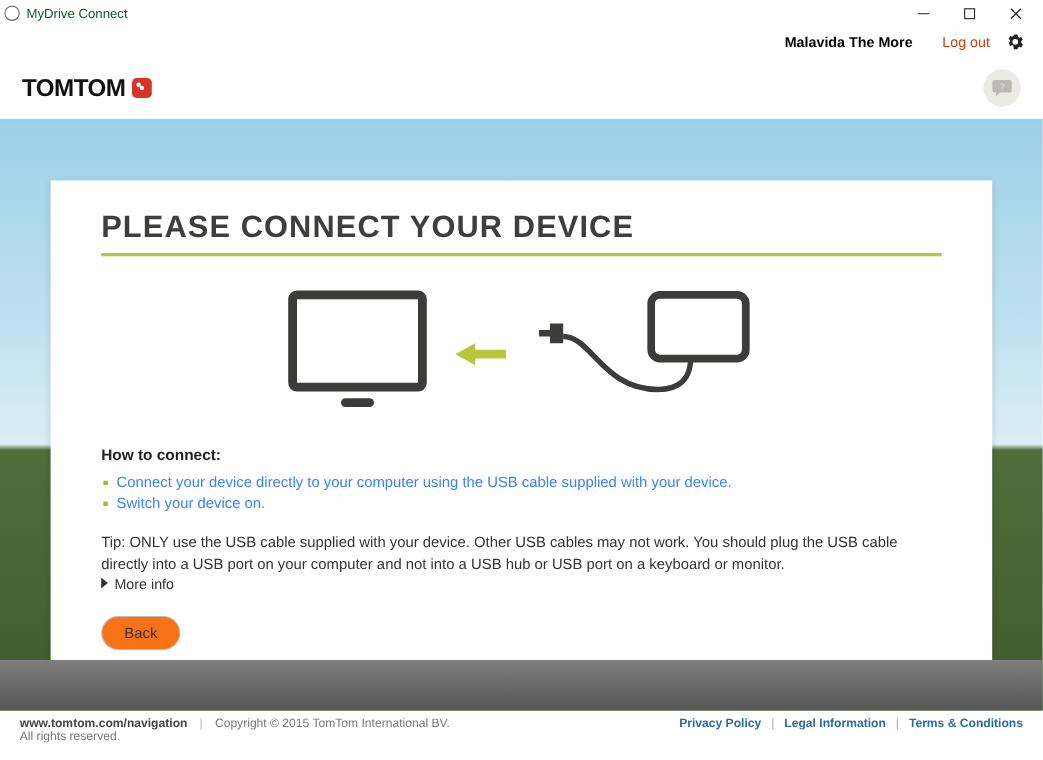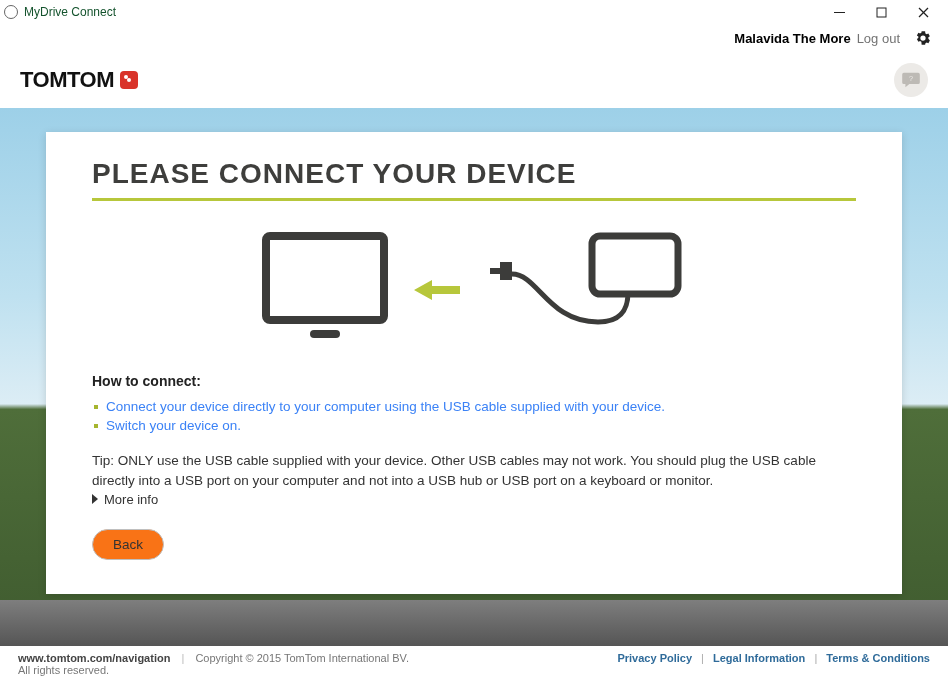--- a/index.html
+++ b/index.html
@@ -6,40 +6,40 @@
 body { font-family: Arial, Helvetica, sans-serif; width: 948px; height: 691px; overflow: hidden; background: #fff; }
 
 .titlebar { height: 24px; display: flex; align-items: center; padding: 0 4px; font-size: 12px; color: #14532d; }
 .titlebar-icon { width: 14px; height: 14px; border: 1px solid #666; border-radius: 50%; margin-right: 6px; display: inline-block; }
 .titlebar-spacer { flex: 1; }
 .winbtn { width: 42px; height: 24px; display: flex; align-items: center; justify-content: center; color: #222; }
 .winbtn svg { width: 11px; height: 11px; }
 
 .userbar { height: 28px; display: flex; align-items: center; justify-content: flex-end; padding: 0 16px 0 16px; font-size: 13px; }
 .userbar .uname { font-weight: bold; margin-right: 6px; }
-.userbar .logout { color: #737373; margin-right: 14px; }
+.userbar .logout { color: #c2410c; margin-right: 14px; margin-left: 21px; }
 .userbar .gear { width: 18px; height: 18px; }
 .gear svg { width: 18px; height: 18px; fill: #222; }
 
 .brandbar { height: 56px; display: flex; align-items: center; padding: 0 20px; }
 .brandbar .logo { font-weight: 900; font-size: 22px; letter-spacing: -0.5px; color: #111; display: flex; align-items: center; }
 .brandbar .logo .mark { width: 18px; height: 18px; border-radius: 4px; background: #d9332a; margin-left: 6px; position: relative; }
 .brandbar .logo .mark::before { content: ''; position: absolute; left: 4px; top: 4px; width: 4px; height: 4px; background: #fff; border-radius: 50%; }
 .brandbar .logo .mark::after { content: ''; position: absolute; left: 7px; top: 7px; width: 4px; height: 4px; background: #fff; border-radius: 50%; }
 .brandbar-spacer { flex: 1; }
 .help-bubble { width: 34px; height: 34px; border-radius: 50%; background: #eceae7; display: flex; align-items: center; justify-content: center; }
 .help-bubble svg { width: 20px; height: 16px; fill: #bdbab5; }
 
 .hero { position: relative; height: 538px; background: linear-gradient(to bottom, #9dd0e8 0%, #bfe1f0 35%, #dcedf5 55%, #4f6e3a 56%, #3f5b2f 100%); overflow: hidden; }
 .hero::after { content: ''; position: absolute; bottom: 0; left: 0; right: 0; height: 46px; background: linear-gradient(to bottom, #7e7e7e 0%, #555 100%); }
 .road-line { position: absolute; bottom: 10px; width: 90px; height: 10px; background: #ededed; }
 .road-line.l1 { left: 360px; }
 .road-line.l2 { left: 510px; }
 
-.card { position: absolute; left: 46px; top: 24px; width: 856px; height: 462px; background: #fff; padding: 26px 46px 24px 46px; box-shadow: 0 2px 8px rgba(0,0,0,0.15); }
+.card { position: absolute; left: 46px; top: 56px; width: 856px; height: 462px; background: #fff; padding: 26px 46px 24px 46px; box-shadow: 0 2px 8px rgba(0,0,0,0.15); }
 .card h1 { font-size: 28px; font-weight: 800; letter-spacing: 1px; color: #3e3e3c; margin-bottom: 8px; }
 .card .rule { height: 3px; background: #b7c73b; margin-bottom: 14px; }
 
 .illus { display: flex; align-items: center; justify-content: center; gap: 24px; height: 150px; }
 .illus svg { display: block; }
 
 .howto-h { font-weight: bold; font-size: 14px; margin-top: 8px; margin-bottom: 8px; color: #222; }
 .bullets { list-style: none; margin-bottom: 16px; }
 .bullets li { font-size: 13.5px; color: #3b82f6; padding: 2px 0 2px 14px; position: relative; }
 .bullets li::before { content: ''; position: absolute; left: 2px; top: 8px; width: 4px; height: 4px; background: #a6b52f; }

